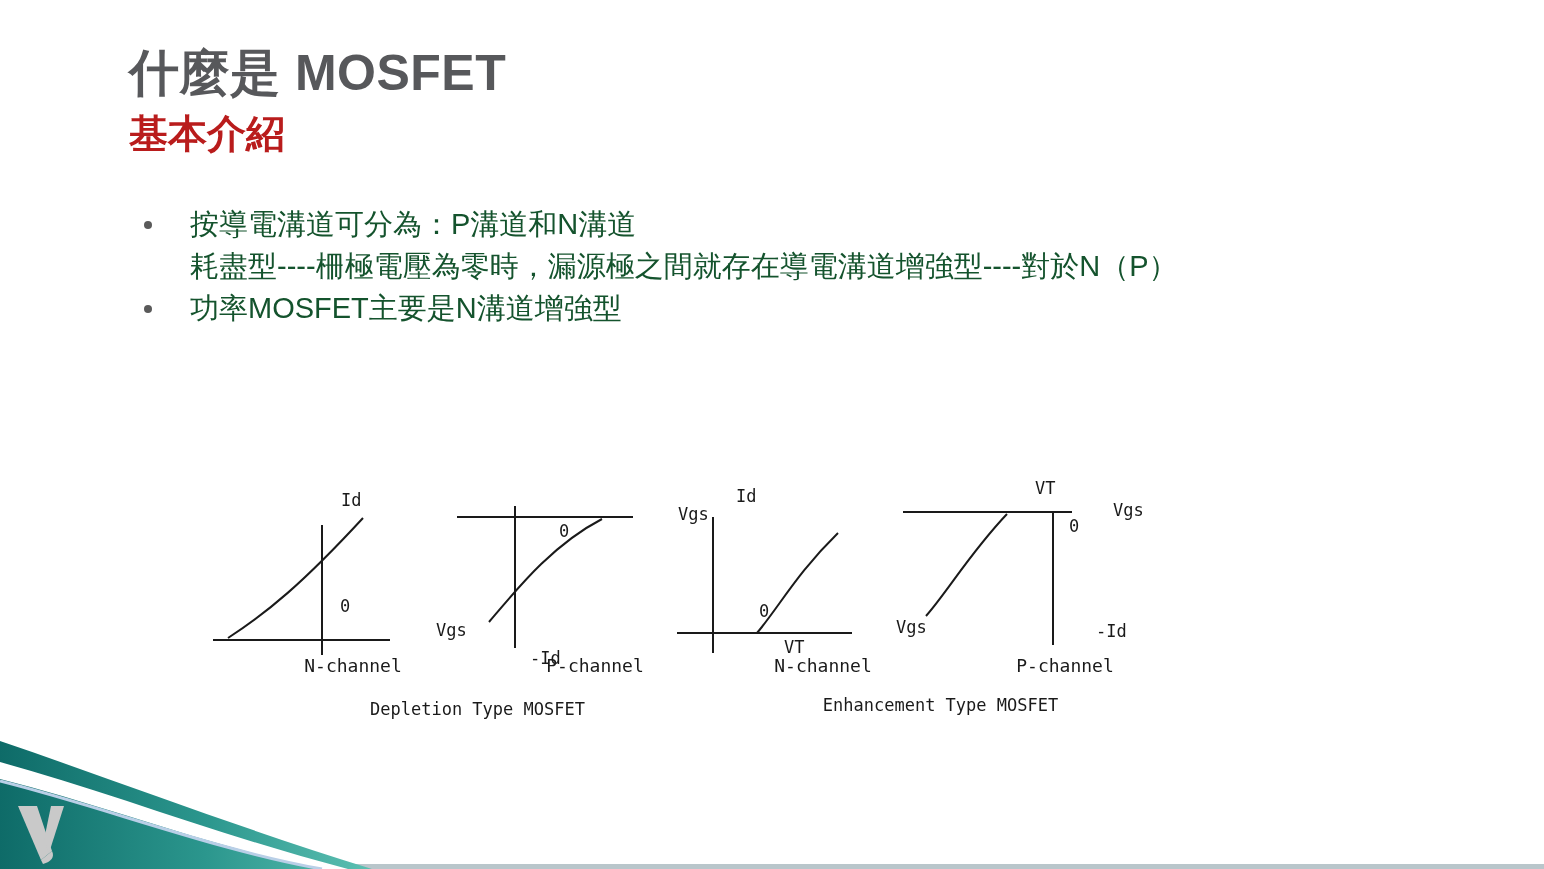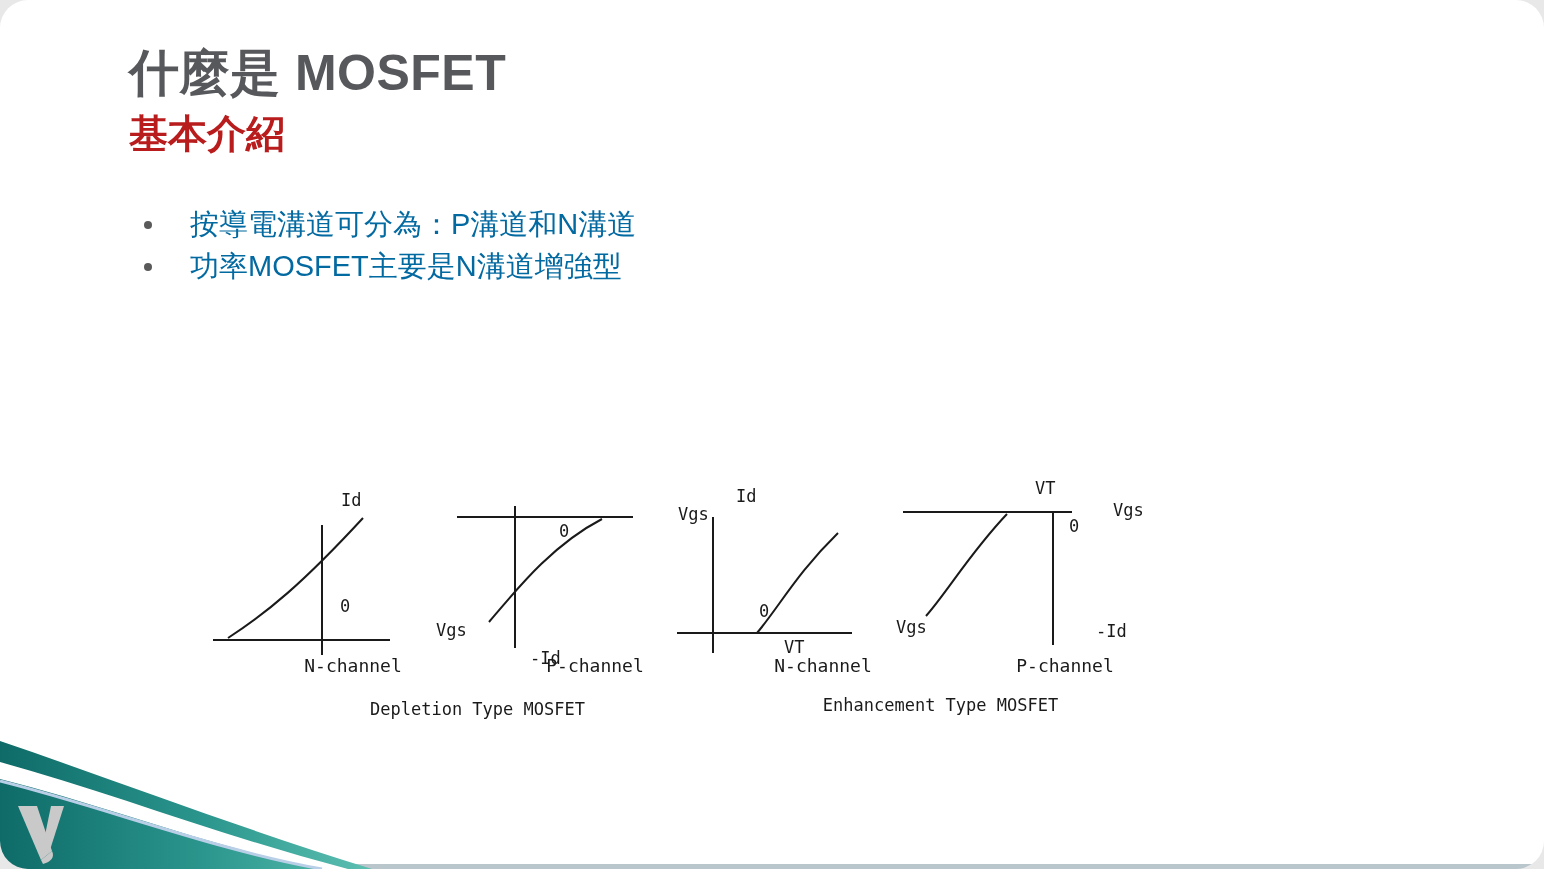--- a/index.html
+++ b/index.html
@@ -1,32 +1,32 @@
 <!DOCTYPE html>
 <html><head>
 <meta charset="utf-8">
 <style>
   html,body{margin:0;padding:0;background:#e8e8e8;}
   #slide{
     position:relative;width:1544px;height:869px;background:#ffffff;
-    overflow:hidden;font-family:"Liberation Sans","DejaVu Sans",sans-serif;border-radius:28px;
+    overflow:hidden;font-family:"Liberation Sans","DejaVu Sans",sans-serif;
   }
   
   .title{
     position:absolute;left:129px;top:40px;
     font-size:50px;font-weight:700;color:#57585b;letter-spacing:0.5px;
     white-space:nowrap;
   }
   .subtitle{
     position:absolute;left:129px;top:107px;
     font-size:39px;font-weight:700;color:#b91c1c;white-space:nowrap;
   }
   
   .bullets{position:absolute;left:142px;top:203px;width:1310px;}
-  .line{display:flex;align-items:flex-start;font-size:29px;color:#0369a1;line-height:42px;}
+  .line{display:flex;align-items:flex-start;font-size:29px;color:#14532d;line-height:42px;}
   .dotcell{flex:none;width:48px;position:relative;height:42px;}
   .line.bulleted .dotcell::before{
     content:"";position:absolute;left:2px;top:18px;width:8px;height:8px;
     border-radius:50%;background:#5a5a5a;
   }
   .ltext{flex:1;min-width:0;}
   
   .fig-layer{position:absolute;left:0;top:0;width:1544px;height:869px;pointer-events:none;margin-left:40px;}
   .fig-label{
     position:absolute;font-family:"DejaVu Sans Mono","Liberation Mono",monospace;
@@ -44,20 +44,24 @@
 
 <div id="slide">
 
   <div class="title">什麼是 MOSFET</div>
   <div class="subtitle">基本介紹</div>
 
   <div class="bullets">
     <div class="line bulleted">
       <span class="dotcell"></span>
       <span class="ltext">按導電溝道可分為：P溝道和N溝道</span>
+    </div>
+    <div class="line">
+      <span class="dotcell"></span>
+      <span class="ltext">耗盡型----柵極電壓為零時，漏源極之間就存在導電溝道增強型----對於N（P）</span>
     </div>
     <div class="line bulleted">
       <span class="dotcell"></span>
       <span class="ltext">功率MOSFET主要是N溝道增強型</span>
     </div>
   </div>
 
   <svg class="diagrams" width="1544" height="869" viewBox="0 0 1544 869">
     <g stroke="#1a1a1a" stroke-width="2" fill="none">
 

